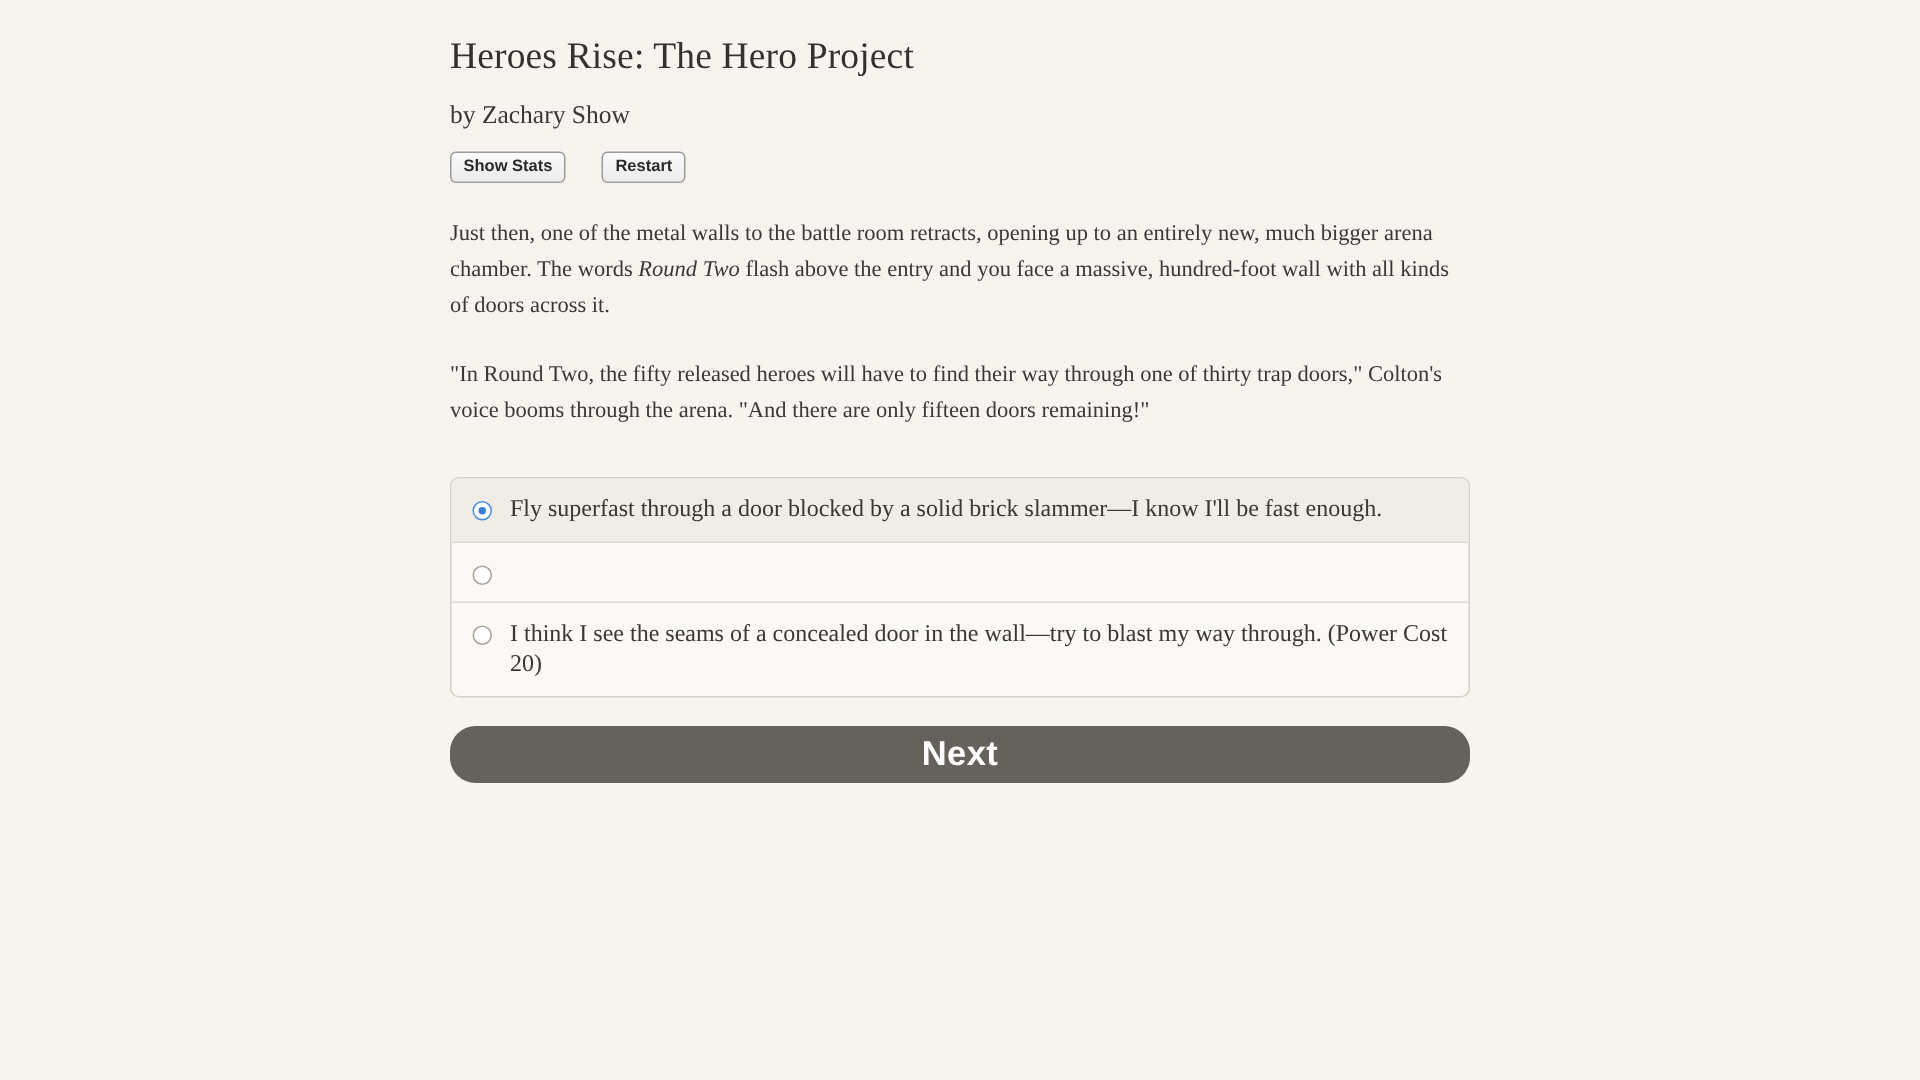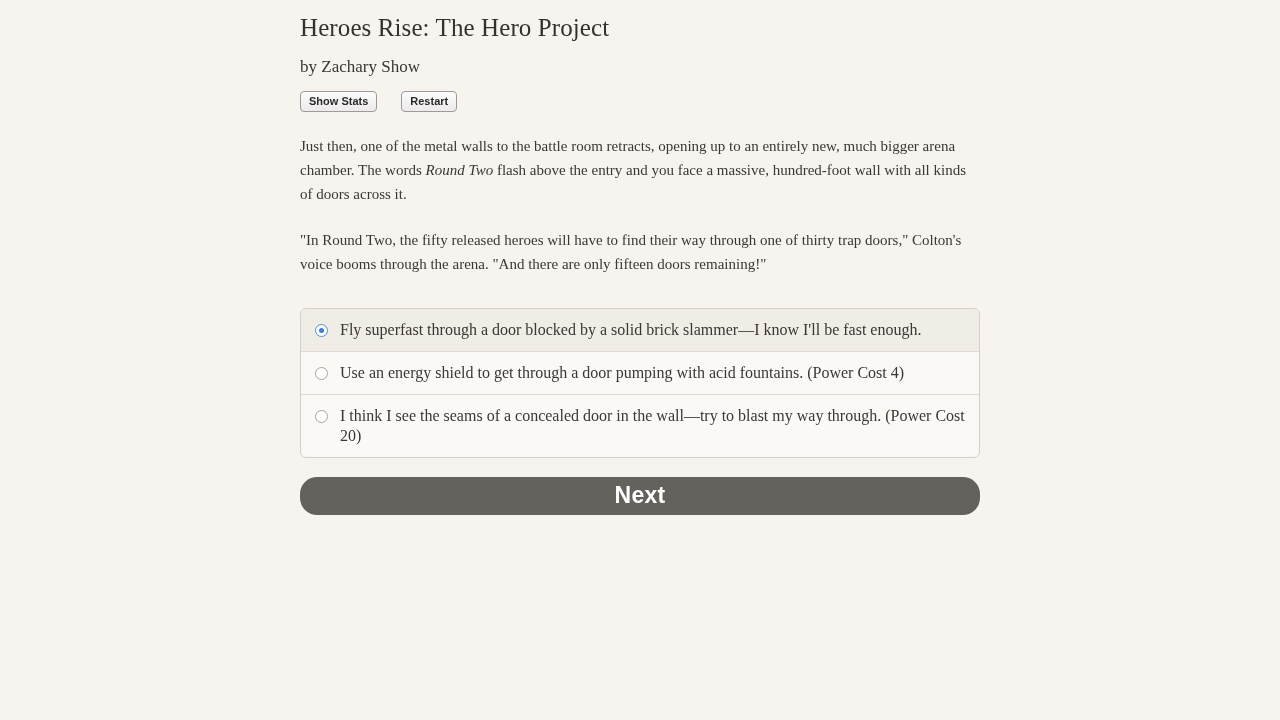--- a/index.html
+++ b/index.html
@@ -18,21 +18,21 @@
     position: absolute;
     left: 300px;
     top: 0;
     width: 680px;
   }
   #title {
     font-size: 25px;
     font-weight: normal;
     color: #34312e;
     margin: 0;
-    padding-top: 12px;
+    padding-top: 22px;
     line-height: 1.3;
     letter-spacing: 0.1px;
   }
   #byline {
     font-size: 17px;
     color: #3a3734;
     margin: 12px 0 0 0;
     line-height: 1.2;
   }
   #buttons-row {
@@ -153,21 +153,20 @@
       <p class="story-p"><span>"In Round Two, the fifty released heroes will have to find their way through one of thirty trap doors," Colton's voice booms through the arena. "And there are only fifteen doors remaining!"</span></p>
     </div>
 
   <div id="choices">
       <div class="choice selected">
         <span class="radio"></span>
         <span class="choice-label">Fly superfast through a door blocked by a solid brick slammer—I know I'll be fast enough.</span>
       </div>
       <div class="choice">
         <span class="radio"></span>
-        <span class="choice-label">Use an energy shield to get through a door pumping with acid fountains. (Power Cost 4)</span>
       </div>
       <div class="choice">
         <span class="radio"></span>
         <span class="choice-label">I think I see the seams of a concealed door in the wall—try to blast my way through. (Power Cost 20)</span>
       </div>
     </div>
 
   <button id="next-button">Next</button>
 
 </div>

